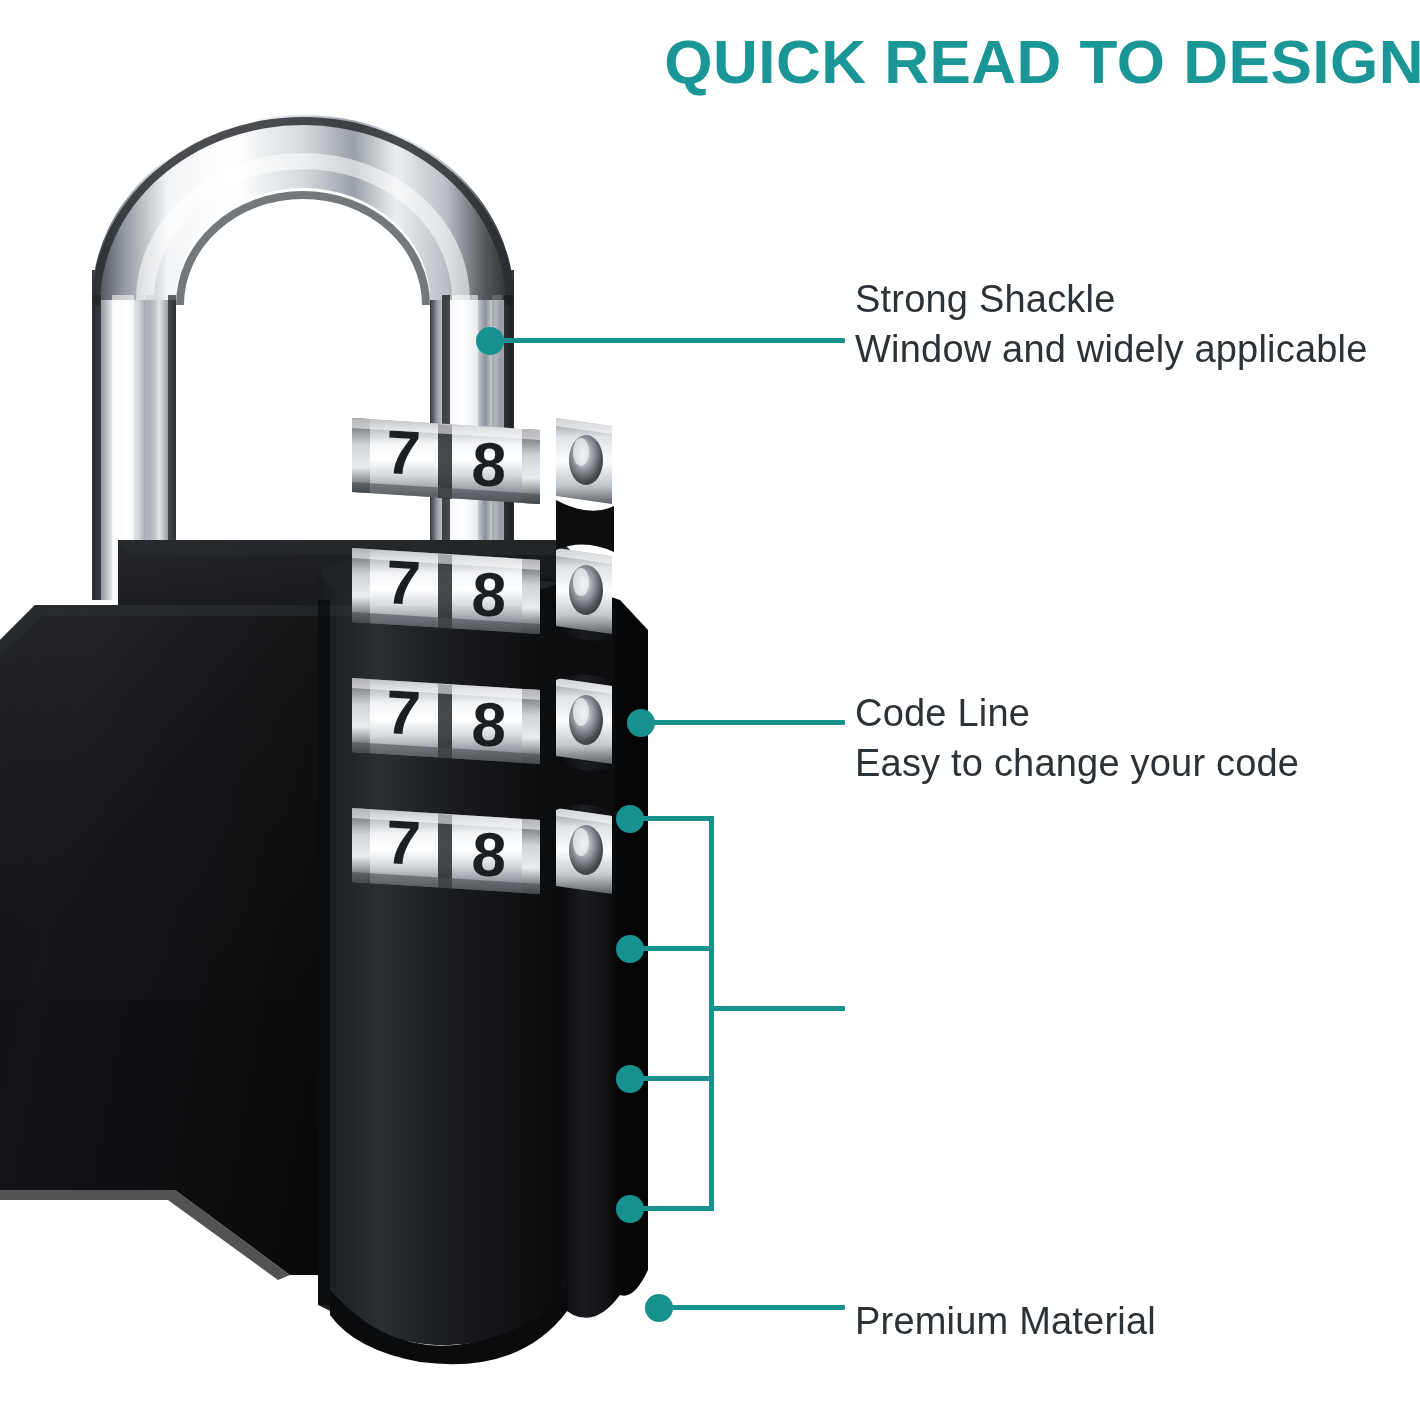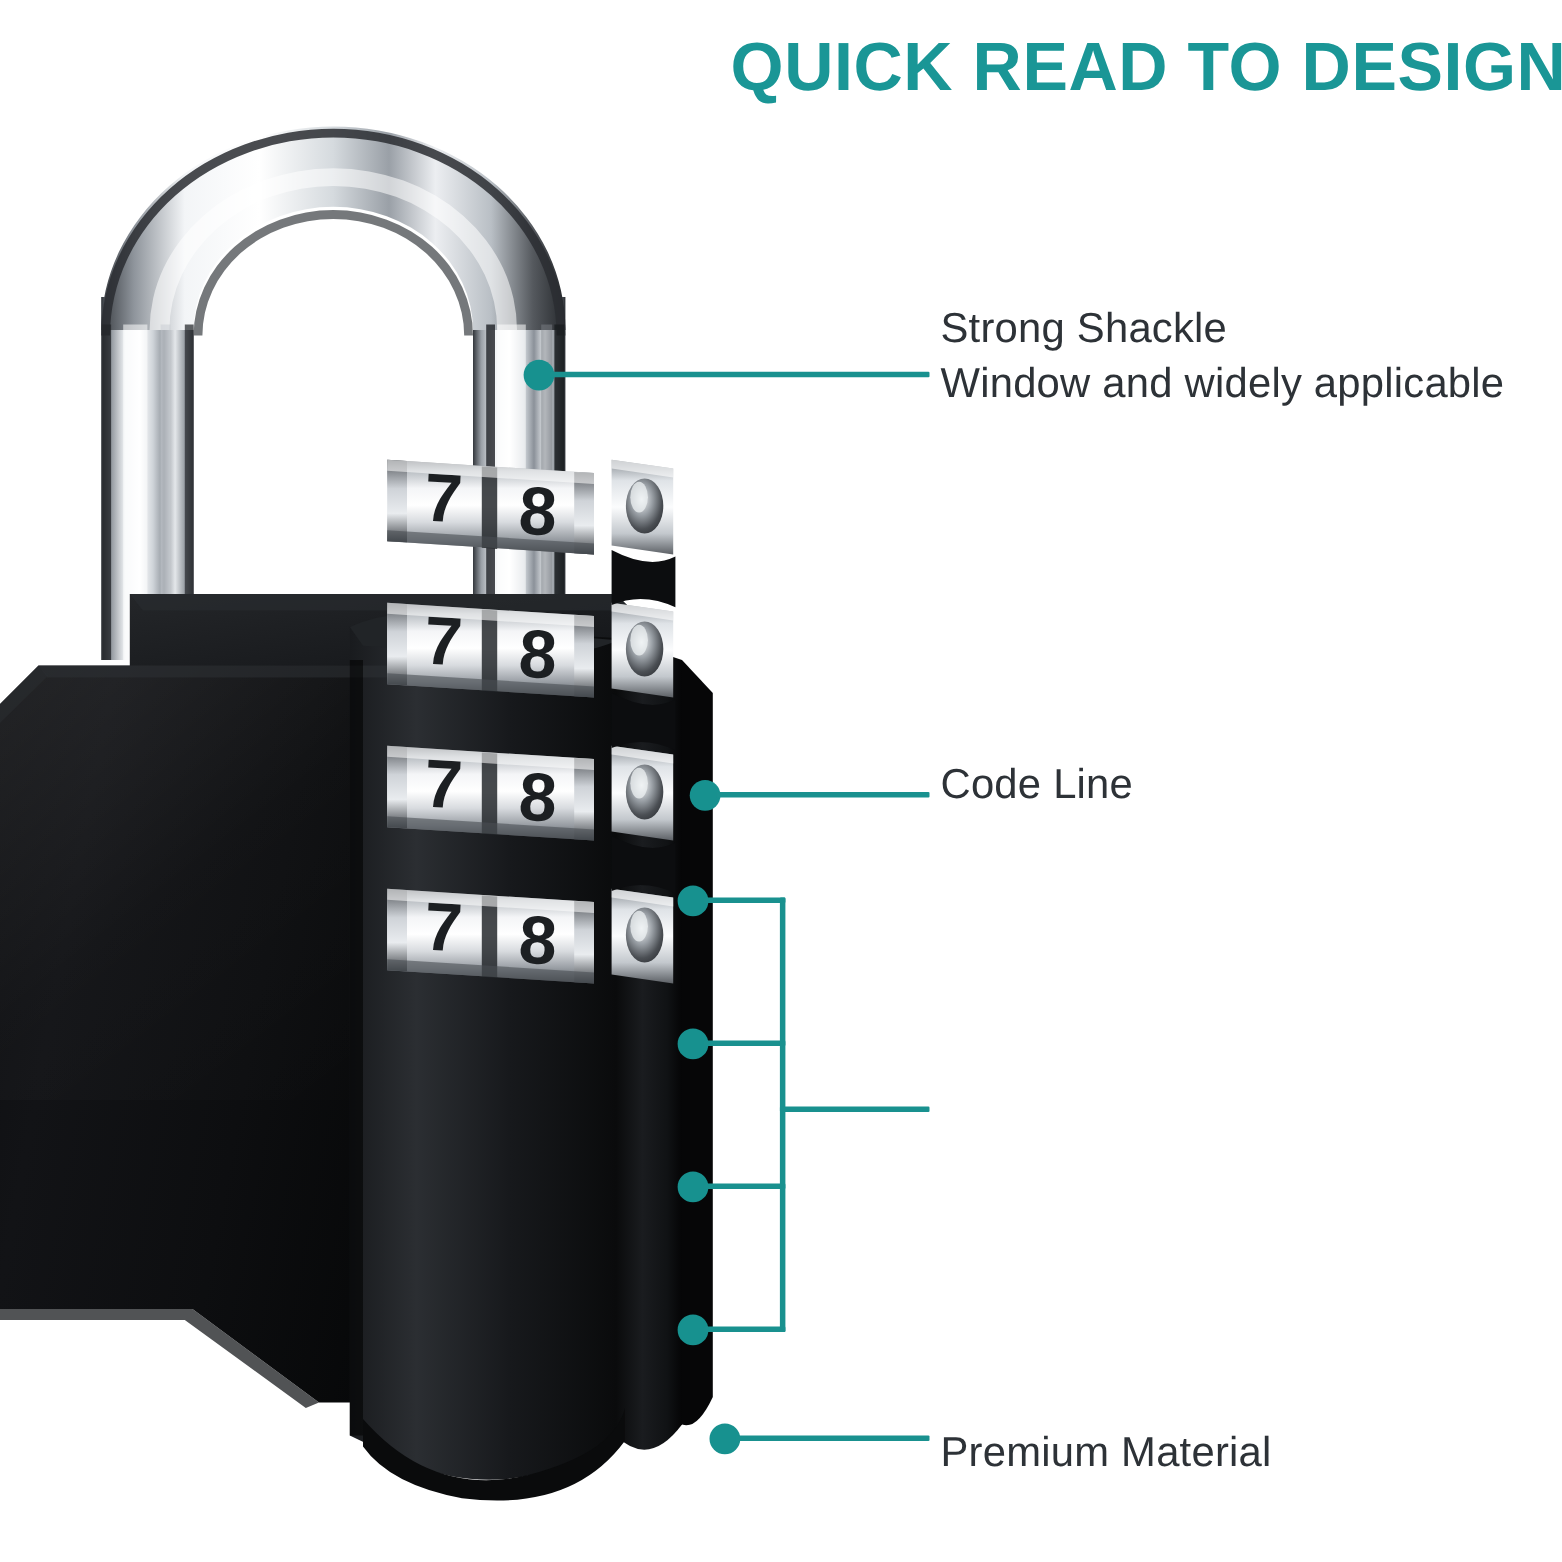--- a/index.html
+++ b/index.html
@@ -398,20 +398,21 @@
   <div class="leader-line" style="left:500px; top:338px; width:345px;"></div>
   <div class="callout" style="left:855px; top:274px;">
     <div class="ct-title">Strong Shackle</div>
     <div class="ct-sub">Window and widely applicable</div>
   </div>
 
   <div class="leader-dot" style="left:627px; top:709px;"></div>
   <div class="leader-line" style="left:651px; top:720px; width:194px;"></div>
   <div class="callout" style="left:855px; top:672px;margin-top:16px;">
     <div class="ct-title">Code Line</div>
+    <div class="ct-sub">Easy to change your code</div>
   </div>
 
   <div class="leader-dot" style="left:616px; top:805px;"></div>
   <div class="leader-dot" style="left:616px; top:935px;"></div>
   <div class="leader-dot" style="left:616px; top:1065px;"></div>
   <div class="leader-dot" style="left:616px; top:1195px;"></div>
 
   <div class="leader-line" style="left:640px; top:816px; width:74px;"></div>
   <div class="leader-line" style="left:640px; top:946px; width:74px;"></div>
   <div class="leader-line" style="left:640px; top:1076px; width:74px;"></div>

